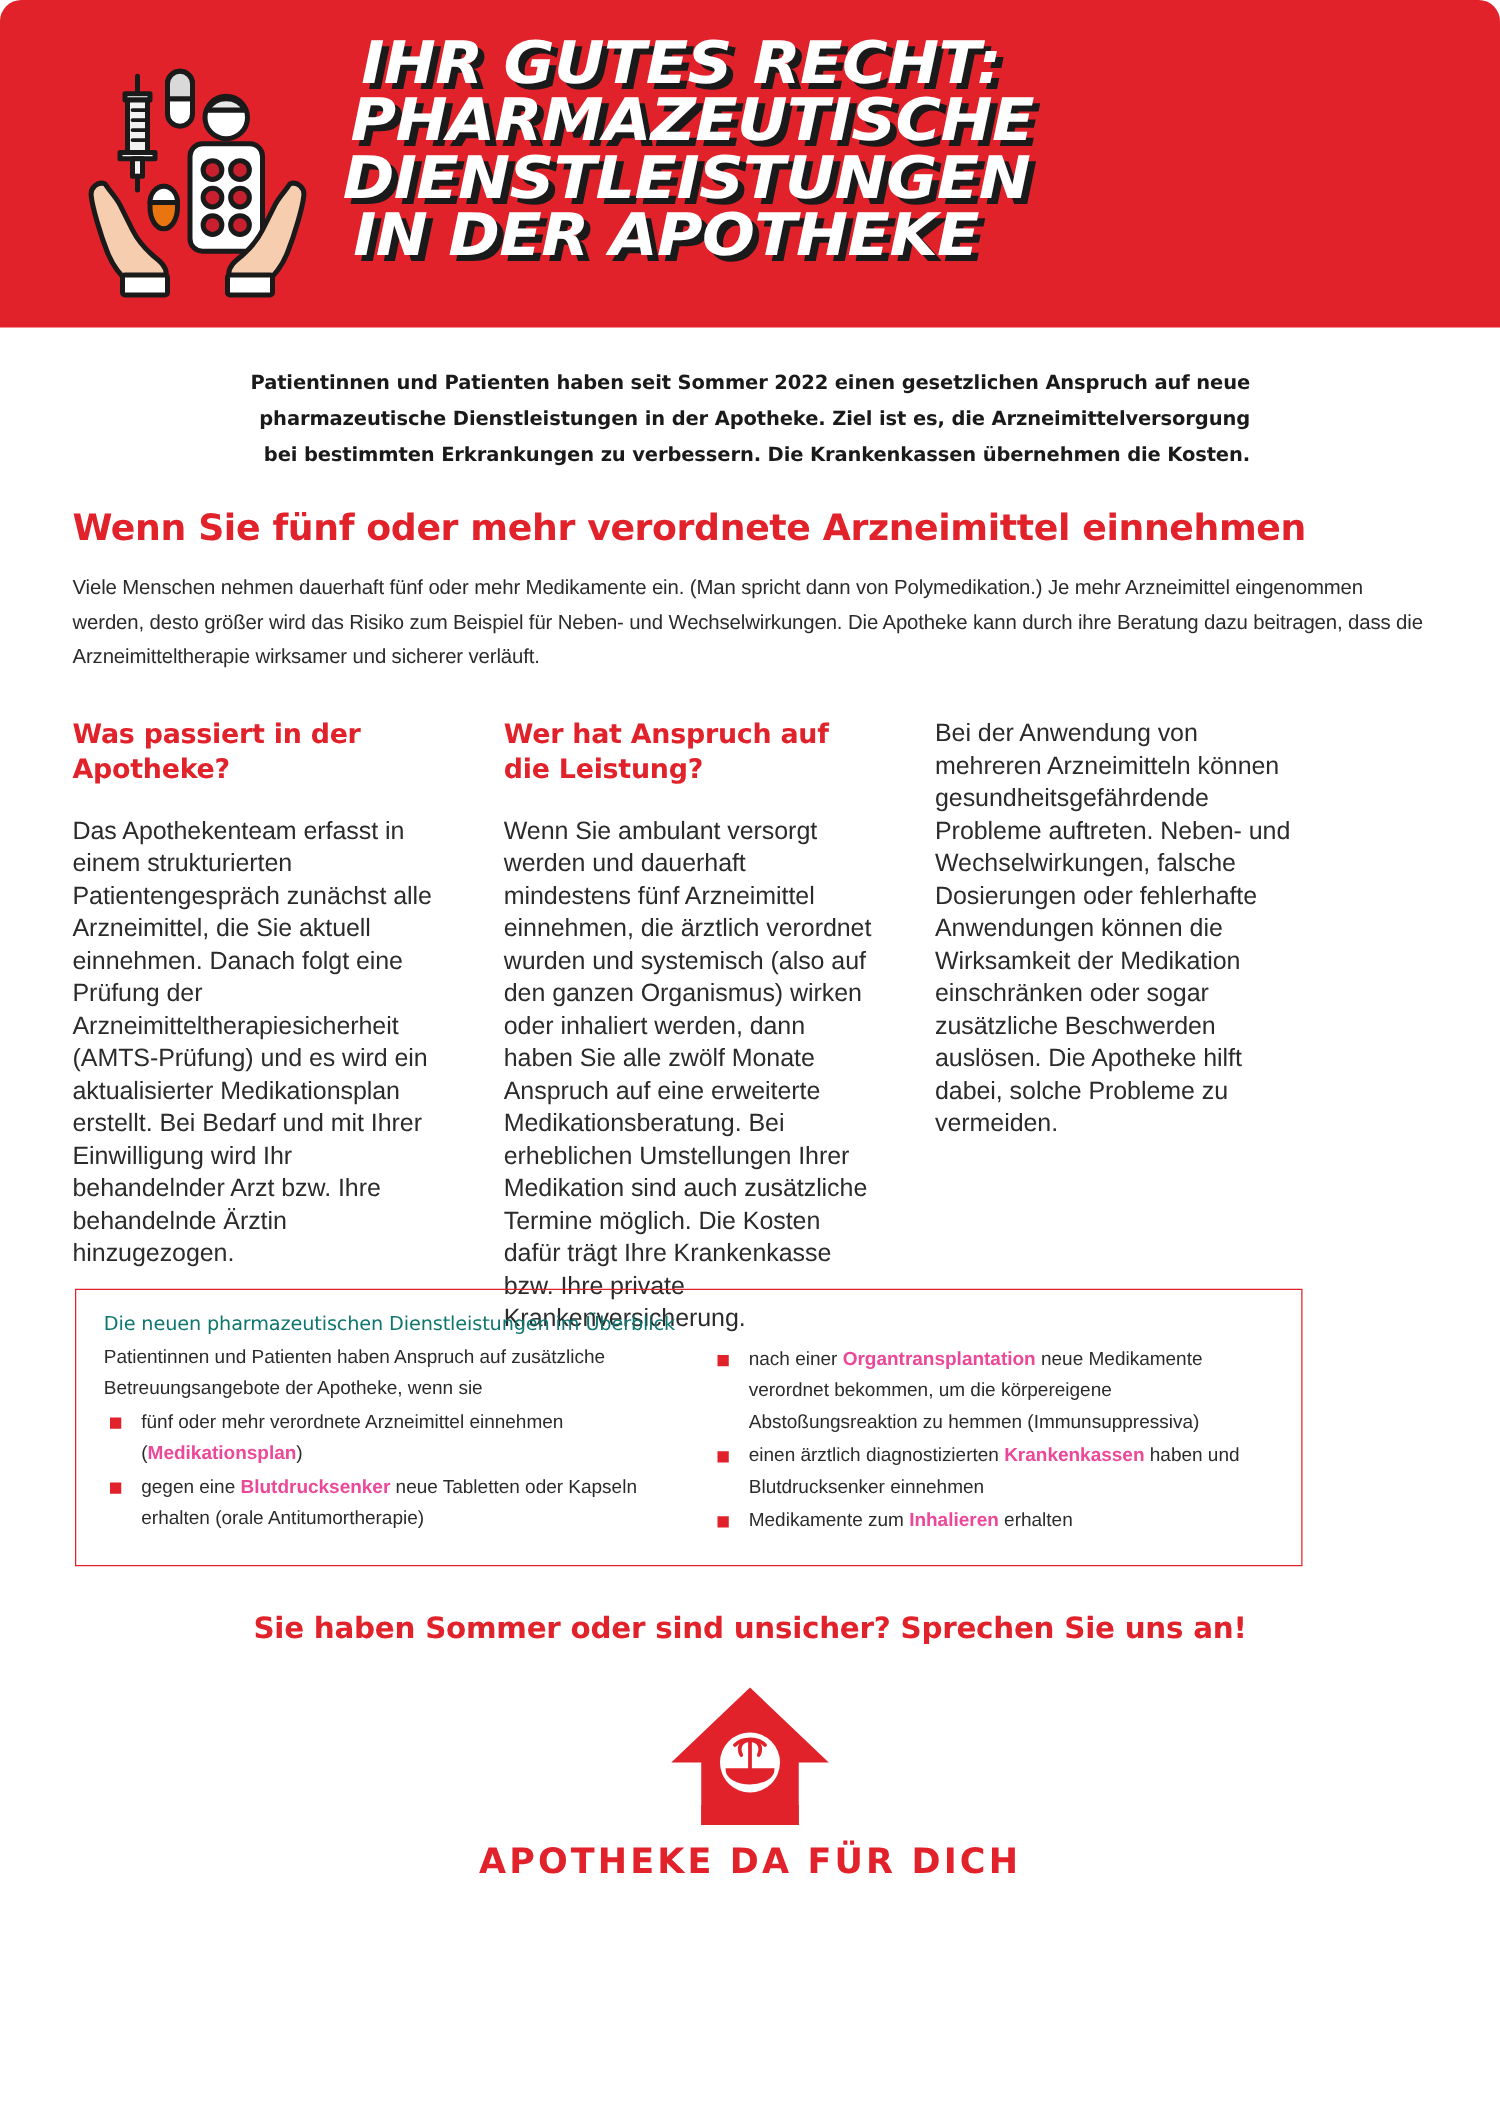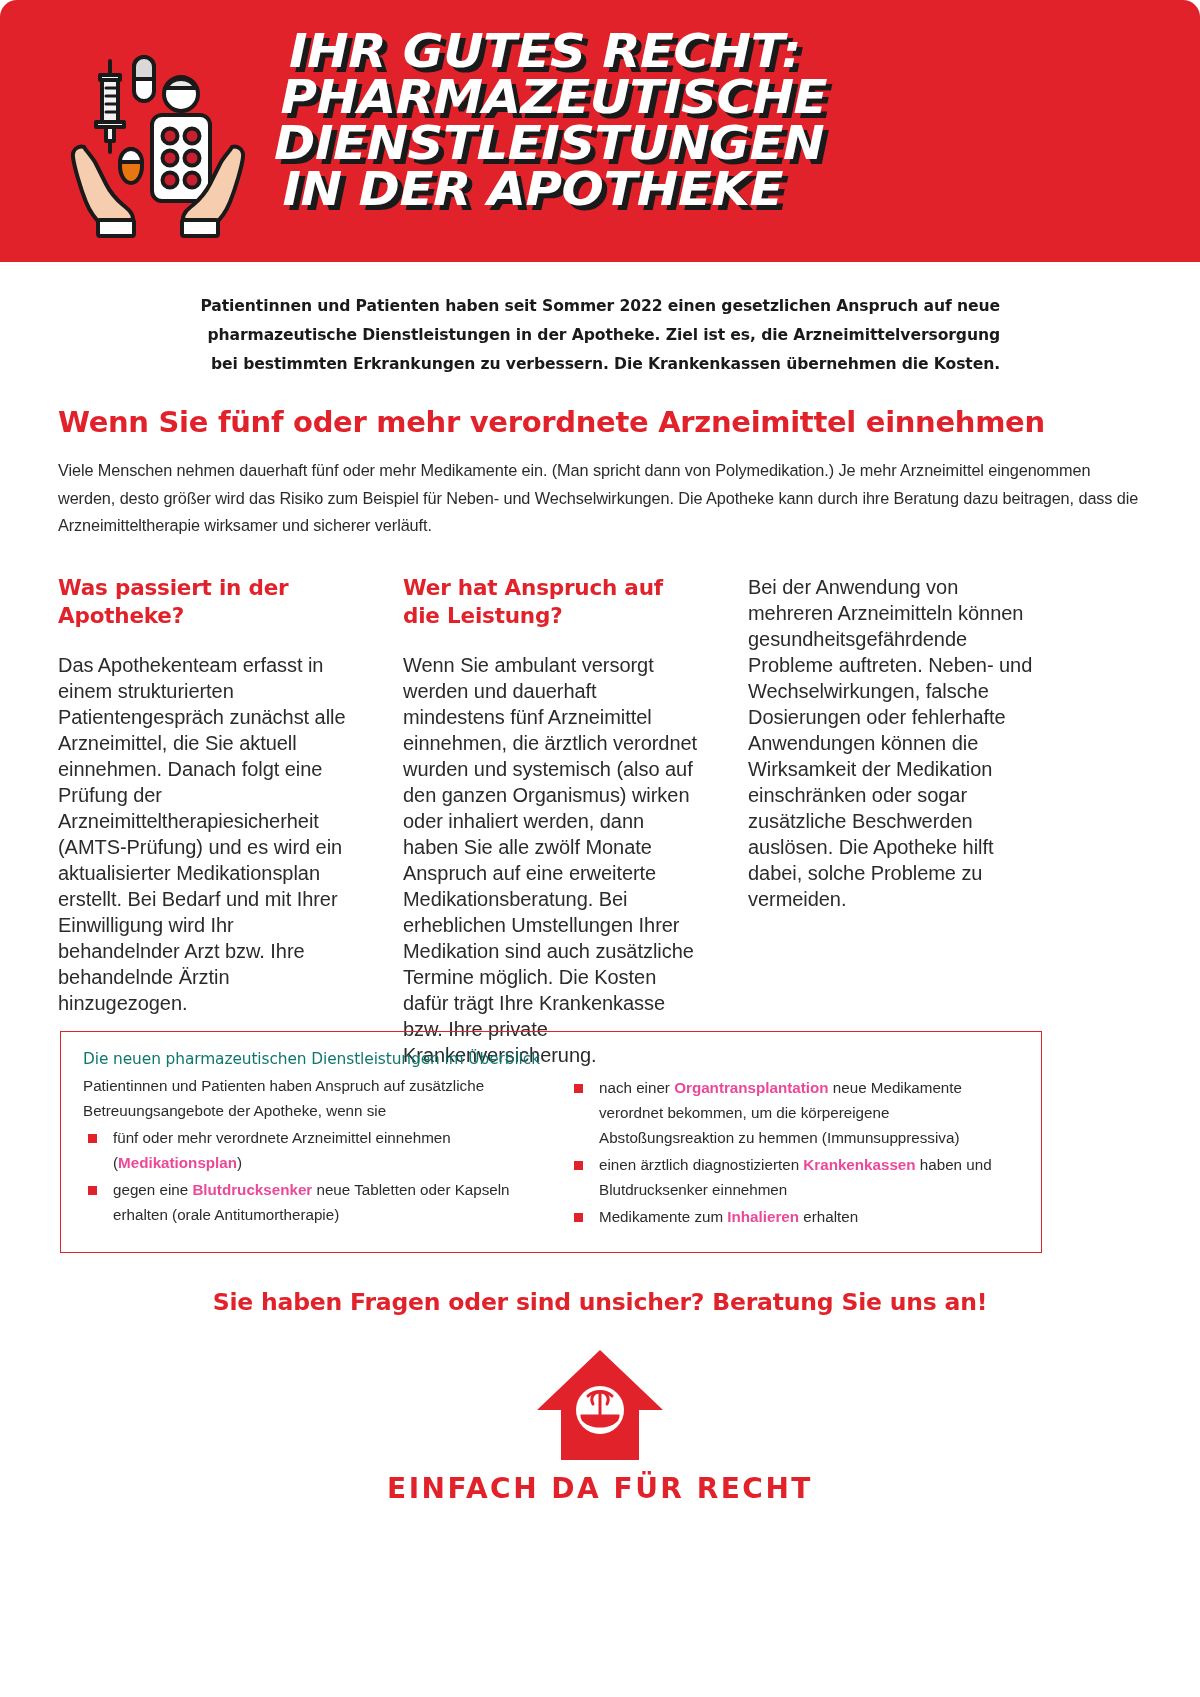--- a/index.html
+++ b/index.html
@@ -316,33 +316,33 @@
       <div class="box-col">
         <ul class="bullets" id="right-bullets">
             <li>nach einer <b>Organtransplantation</b> neue Medikamente verordnet bekommen, um die körpereigene Abstoßungsreaktion zu hemmen (Immunsuppressiva)</li>
             <li>einen ärztlich diagnostizierten <b>Krankenkassen</b> haben und Blutdrucksenker einnehmen</li>
             <li>Medikamente zum <b>Inhalieren</b> erhalten</li>
           </ul>
       </div>
     </div>
   </div>
 
-  <div class="footer-cta">Sie haben Fragen oder sind unsicher? Beratung Sie uns an!</div>
+  <div class="footer-cta">Sie haben Sommer oder sind unsicher? Sprechen Sie uns an!</div>
 
   <div class="footer-logo">
     <svg viewBox="0 0 130 115" width="130" height="115">
       <path d="M65 2 L128 62 L104 62 L104 112 L26 112 L26 62 L2 62 Z" fill="#e1222b"></path>
       <g fill="#ffffff">
         <circle cx="65" cy="62" r="24" fill="#ffffff"></circle>
       </g>
       <g stroke="#e1222b" stroke-width="3" fill="none" stroke-linecap="round">
         <path d="M47 68 a18 10 0 0 0 36 0 z" fill="#e1222b"></path>
         <line x1="65" y1="44" x2="65" y2="68"></line>
         <path d="M53 48 c6 -6 18 -6 24 0"></path>
         <path d="M58 56 c-3 -6 0 -12 7 -12 c7 0 10 6 7 12"></path>
       </g>
       <rect x="26" y="96" width="78" height="16" fill="#e1222b"></rect>
     </svg>
   </div>
 
-  <div class="footer-claim">EINFACH DA FÜR RECHT</div>
+  <div class="footer-claim">APOTHEKE DA FÜR DICH</div>
 
 </div>
 
 </body></html>

